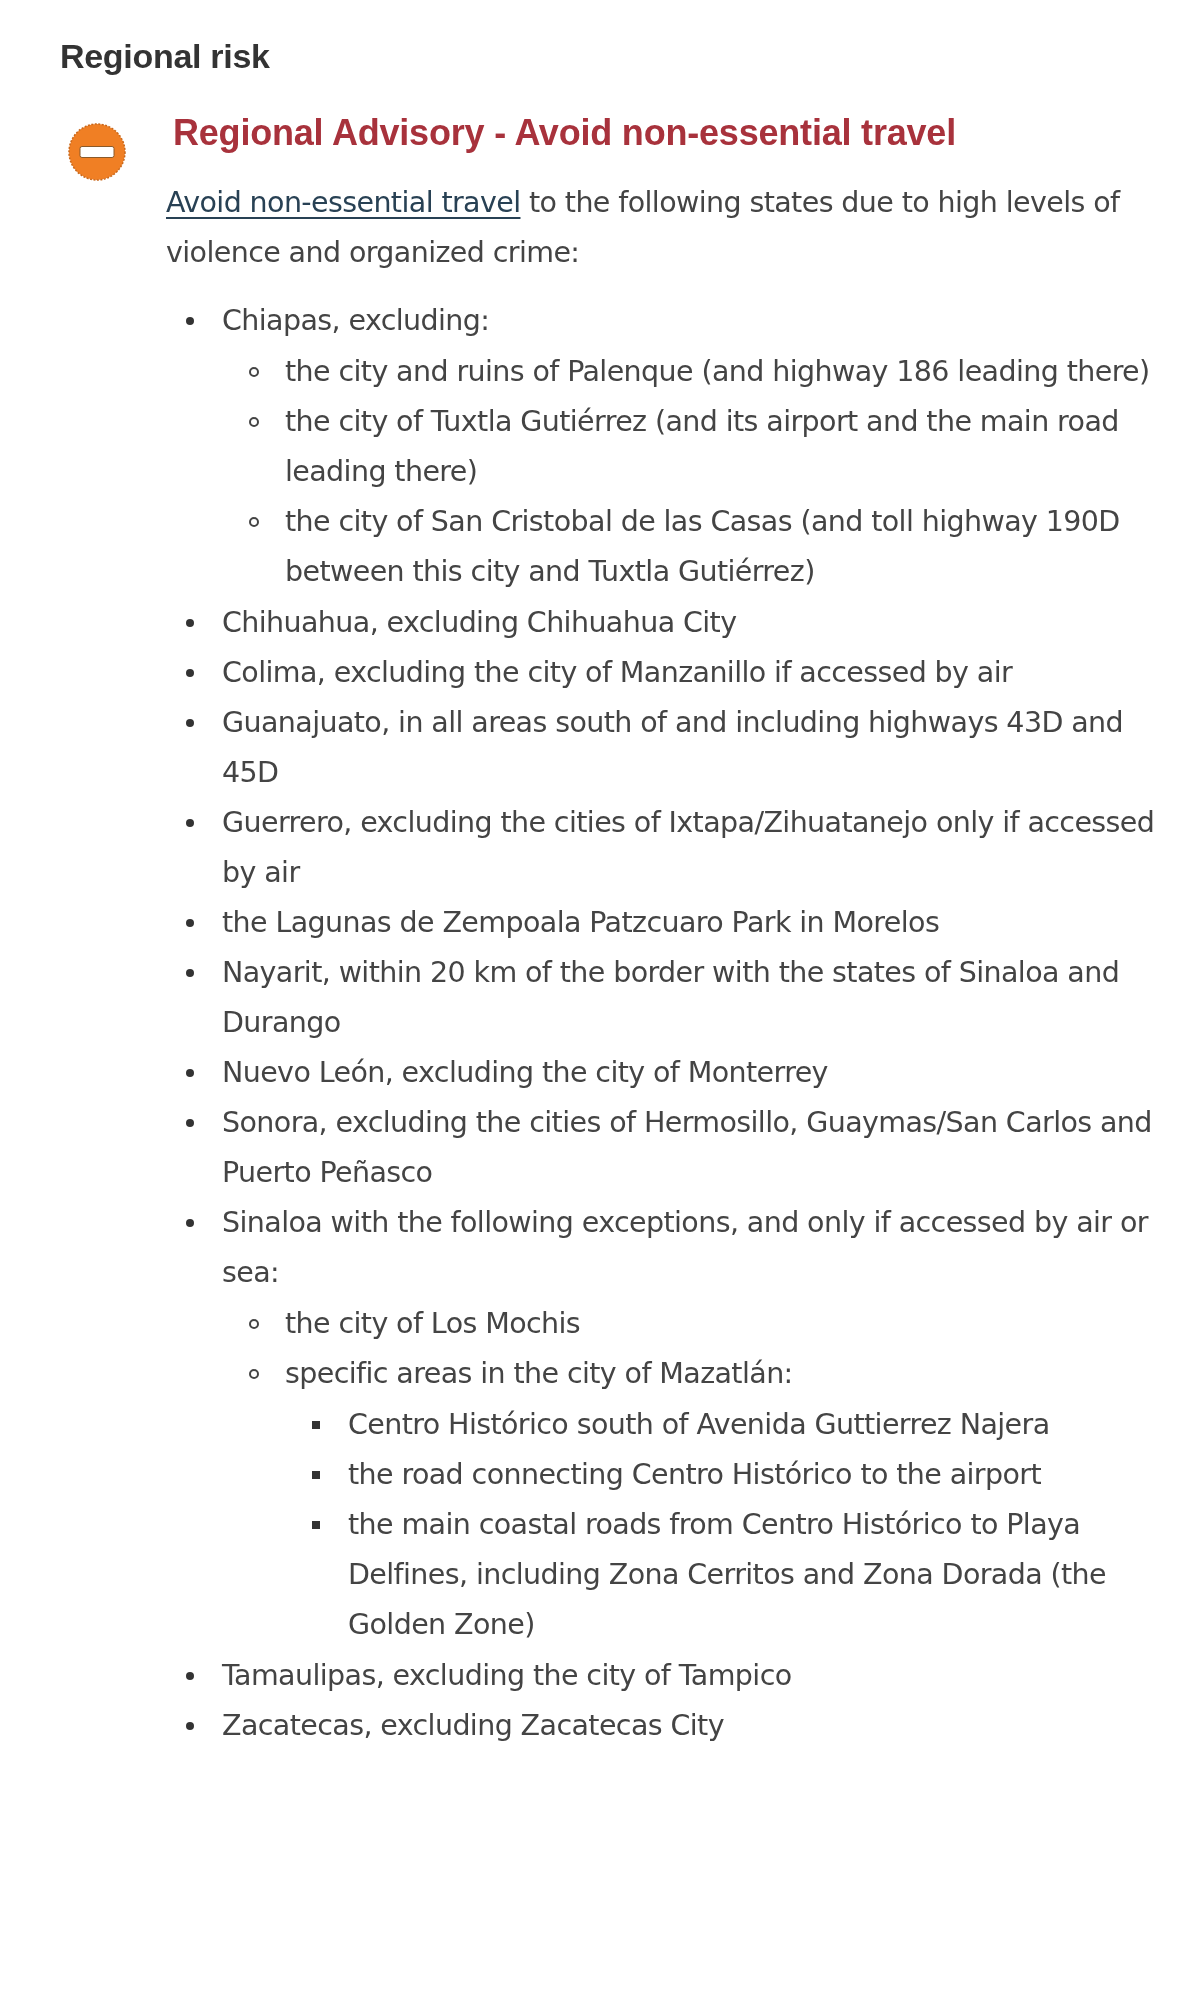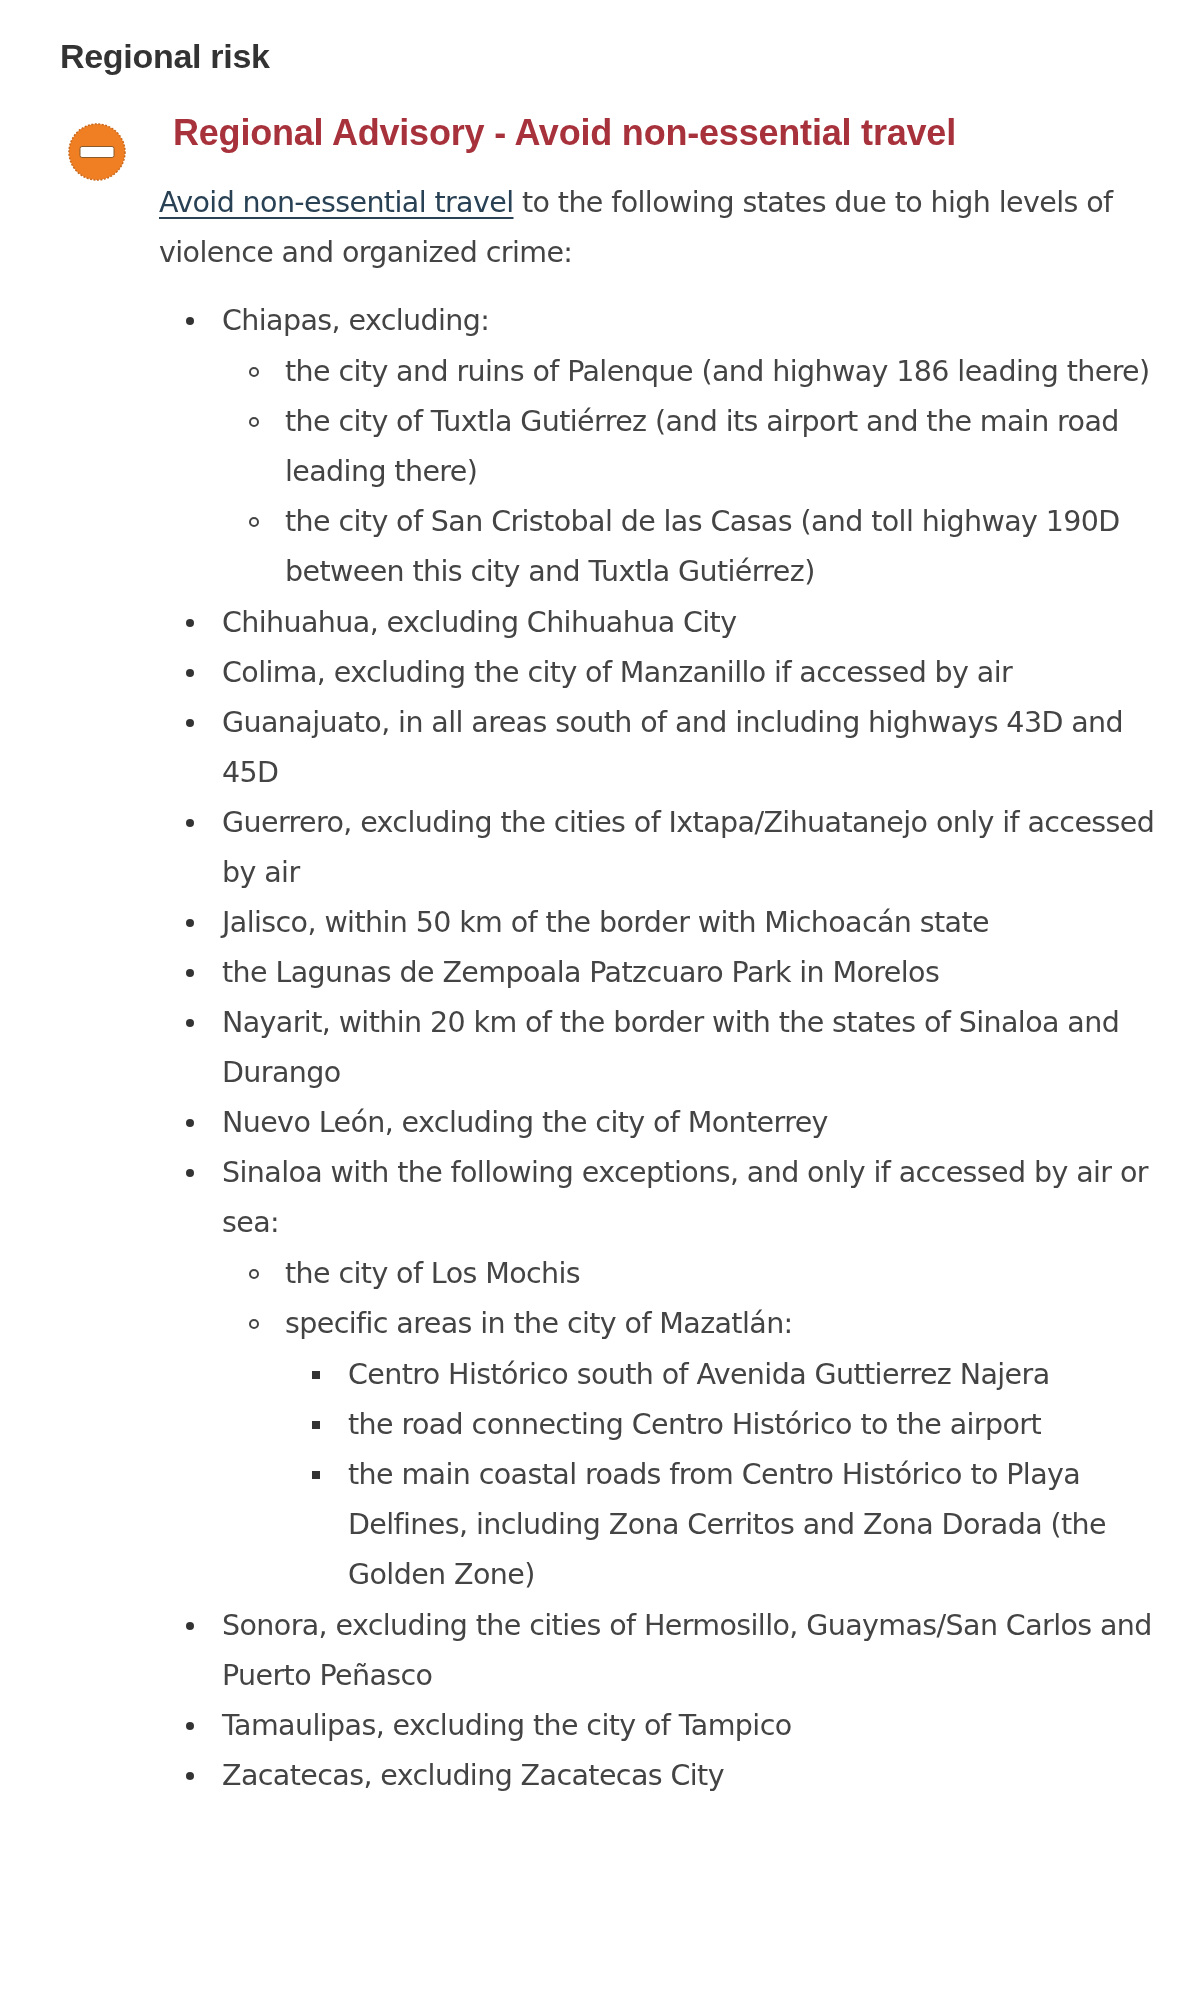--- a/index.html
+++ b/index.html
@@ -23,21 +23,21 @@
   .advisory-title {
     position: absolute; left: 173px; top: 0; margin: 0;
     font-family: "Liberation Sans", sans-serif;
     font-weight: bold; font-size: 36px; color: #a8323c; letter-spacing: -0.2px;
     white-space: nowrap;
   }
   .advisory-body {
     position: absolute; left: 158px; top: 66px; width: 1000px;
     font-size: 28.5px; line-height: 50px; letter-spacing: -0.6px;
   }
-  .intro { margin: 0 0 18px 1px; }
+  .intro { margin: 0 0 18px 8px; }
   .intro a { color: #284154; text-decoration: underline; text-underline-offset: 5px; text-decoration-thickness: 2px; }
   ul { margin: 1px; padding: 0; list-style: none; }
   li { position: relative; }
   ul.l1 > li { padding-left: 63px; }
   ul.l2 > li { padding-left: 62px; }
   ul.l3 > li { padding-left: 62px; }
   .b {
     position: absolute; top: 21px; display: block;
   }
   ul.l1 > li > .b { left: 27px; width: 8px; height: 8px; border-radius: 50%; background: #333; }
@@ -66,34 +66,33 @@
         <ul class="l2">
           <li><span class="b"></span><span>the city and ruins of Palenque (and highway 186 leading there)</span></li>
           <li><span class="b"></span><span>the city of Tuxtla Gutiérrez (and its airport and the main road leading there)</span></li>
           <li><span class="b"></span><span>the city of San Cristobal de las Casas (and toll highway 190D between this city and Tuxtla Gutiérrez)</span></li>
         </ul>
       </li>
       <li><span class="b"></span><span>Chihuahua, excluding Chihuahua City</span></li>
       <li><span class="b"></span><span>Colima, excluding the city of Manzanillo if accessed by air</span></li>
       <li><span class="b"></span><span>Guanajuato, in all areas south of and including highways 43D and 45D</span></li>
       <li><span class="b"></span><span>Guerrero, excluding the cities of Ixtapa/Zihuatanejo only if accessed by air</span></li>
-      <li><span class="b"></span><span>Jalisco, within 50 km of the border with Michoacán state</span></li>
       <li><span class="b"></span><span>the Lagunas de Zempoala Patzcuaro Park in Morelos</span></li>
       <li><span class="b"></span><span>Nayarit, within 20 km of the border with the states of Sinaloa and Durango</span></li>
       <li><span class="b"></span><span>Nuevo León, excluding the city of Monterrey</span></li>
+      <li><span class="b"></span><span>Sonora, excluding the cities of Hermosillo, Guaymas/San Carlos and Puerto Peñasco</span></li>
       <li><span class="b"></span><span>Sinaloa with the following exceptions, and only if accessed by air or sea:</span>
         <ul class="l2">
           <li><span class="b"></span><span>the city of Los Mochis</span></li>
           <li><span class="b"></span><span>specific areas in the city of Mazatlán:</span>
             <ul class="l3">
               <li><span class="b"></span><span>Centro Histórico south of Avenida Guttierrez Najera</span></li>
               <li><span class="b"></span><span>the road connecting Centro Histórico to the airport</span></li>
               <li><span class="b"></span><span>the main coastal roads from Centro Histórico to Playa Delfines, including Zona Cerritos and Zona Dorada (the Golden Zone)</span></li>
             </ul>
           </li>
         </ul>
       </li>
-      <li><span class="b"></span><span>Sonora, excluding the cities of Hermosillo, Guaymas/San Carlos and Puerto Peñasco</span></li>
       <li><span class="b"></span><span>Tamaulipas, excluding the city of Tampico</span></li>
       <li><span class="b"></span><span>Zacatecas, excluding Zacatecas City</span></li>
     </ul>
   </div>
 </div>
 
 </body></html>

